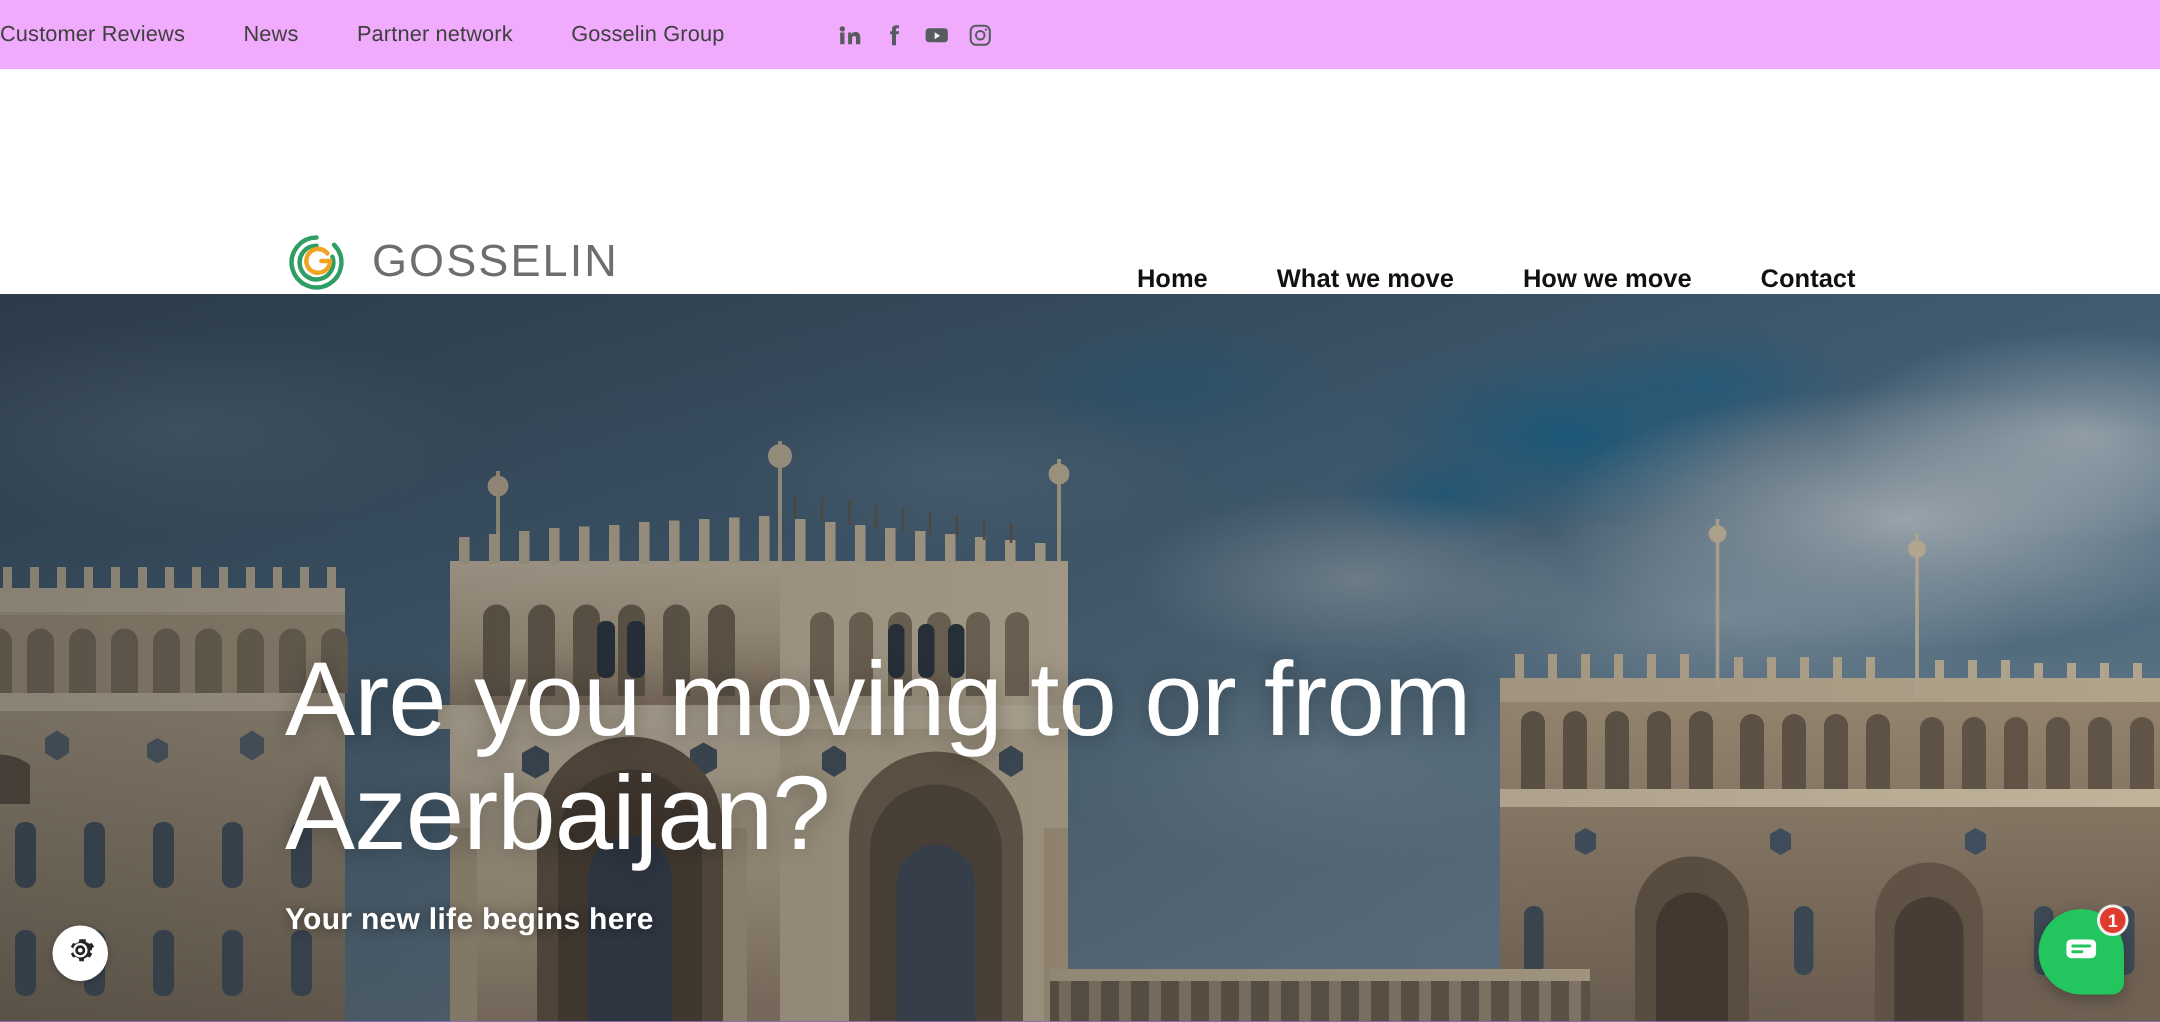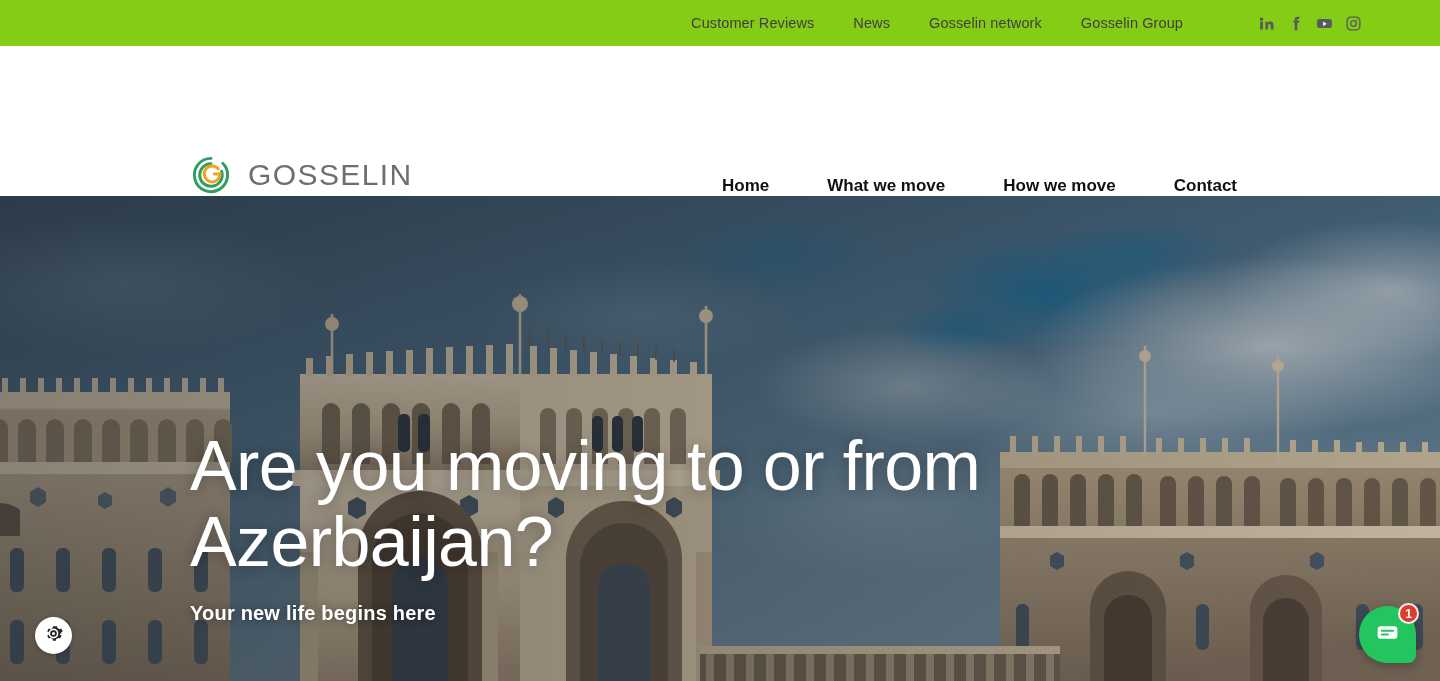--- a/index.html
+++ b/index.html
@@ -5,22 +5,22 @@
   * { margin:0; padding:0; box-sizing:border-box; }
   html,body { width:1440px; height:681px; overflow:hidden; }
   body {
     font-family:"Liberation Sans", sans-serif;
     background:#ffffff;
     -webkit-font-smoothing:antialiased;
   }
 
   
   .topbar{
-    height:46px; background:#84cc16;
-    display:flex; align-items:center; justify-content:flex-end;
+    height:46px; background:#f0abfc;
+    display:flex; align-items:center; justify-content:flex-start;
     padding-right:78px;
   }
   .topbar-links{ display:flex; align-items:center; gap:39px; }
   .topbar-link{
     font-size:14.5px; color:#3f3f3f; letter-spacing:.1px;
     cursor:pointer; white-space:nowrap;
   }
   .social{ display:flex; align-items:center; gap:12px; margin-left:36px; }
   .social-ico{
     width:17px; height:17px; display:flex; align-items:center;
@@ -33,21 +33,21 @@
     height:150px; background:#fff;
     display:flex; align-items:flex-end;
     padding:0 180px 0 190px;
   }
   .brand{ display:flex; align-items:center; gap:16px; cursor:pointer; }
   .brand-mark{ width:42px; height:42px; }
   .brand-text{
     font-size:30px; color:#6e6e6e; letter-spacing:1.4px; font-weight:400;
   }
 
-  .nav{ margin-left:auto; display:flex; align-items:center; gap:12px; }
+  .nav{ margin-left:auto; display:flex; align-items:center; gap:0; }
   .nav-item{
     font-size:17px; font-weight:700; color:#111; cursor:pointer;
     padding:0 23px; white-space:nowrap;
   }
   .cta{
     display:flex; align-items:center; gap:14px;
     background:#f6a623; color:#15100a;
     font-size:16.5px; font-weight:600;
     padding:13px 23px 13px 25px; border-radius:26px;
     margin-left:14px; cursor:pointer; border:none;
@@ -104,21 +104,21 @@
     border:2px solid #f0efef;
   }
 </style>
 </head>
 <body>
 
 <div class="topbar">
   <div class="topbar-links">
     <span class="topbar-link">Customer Reviews</span>
     <span class="topbar-link">News</span>
-    <span class="topbar-link">Gosselin network</span>
+    <span class="topbar-link">Partner network</span>
     <span class="topbar-link">Gosselin Group</span>
 
     <div class="social">
       <span class="social-ico">
         <svg width="17" height="17" viewBox="0 0 24 24" fill="currentColor">
             <path d="M4.98 3.5a2.5 2.5 0 1 1-.02 5 2.5 2.5 0 0 1 .02-5zM3 9.5h4v11H3v-11zM9.5 9.5h3.8v1.5h.06c.53-.95 1.83-1.96 3.77-1.96 4.03 0 4.77 2.5 4.77 5.76v5.7h-4v-5.06c0-1.2-.02-2.76-1.72-2.76-1.73 0-2 1.3-2 2.67v5.15h-3.7v-11z"></path>
           </svg>
       </span>
       <span class="social-ico">
         <svg width="17" height="17" viewBox="0 0 24 24" fill="currentColor">

